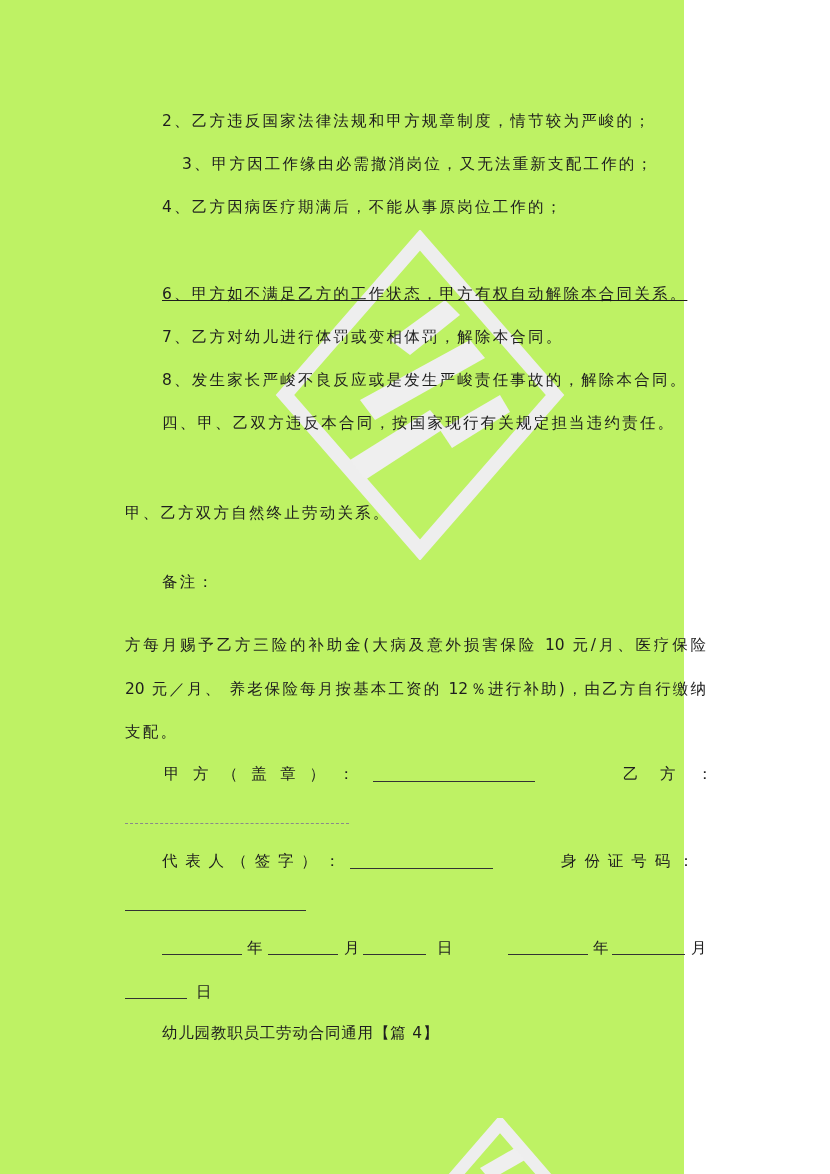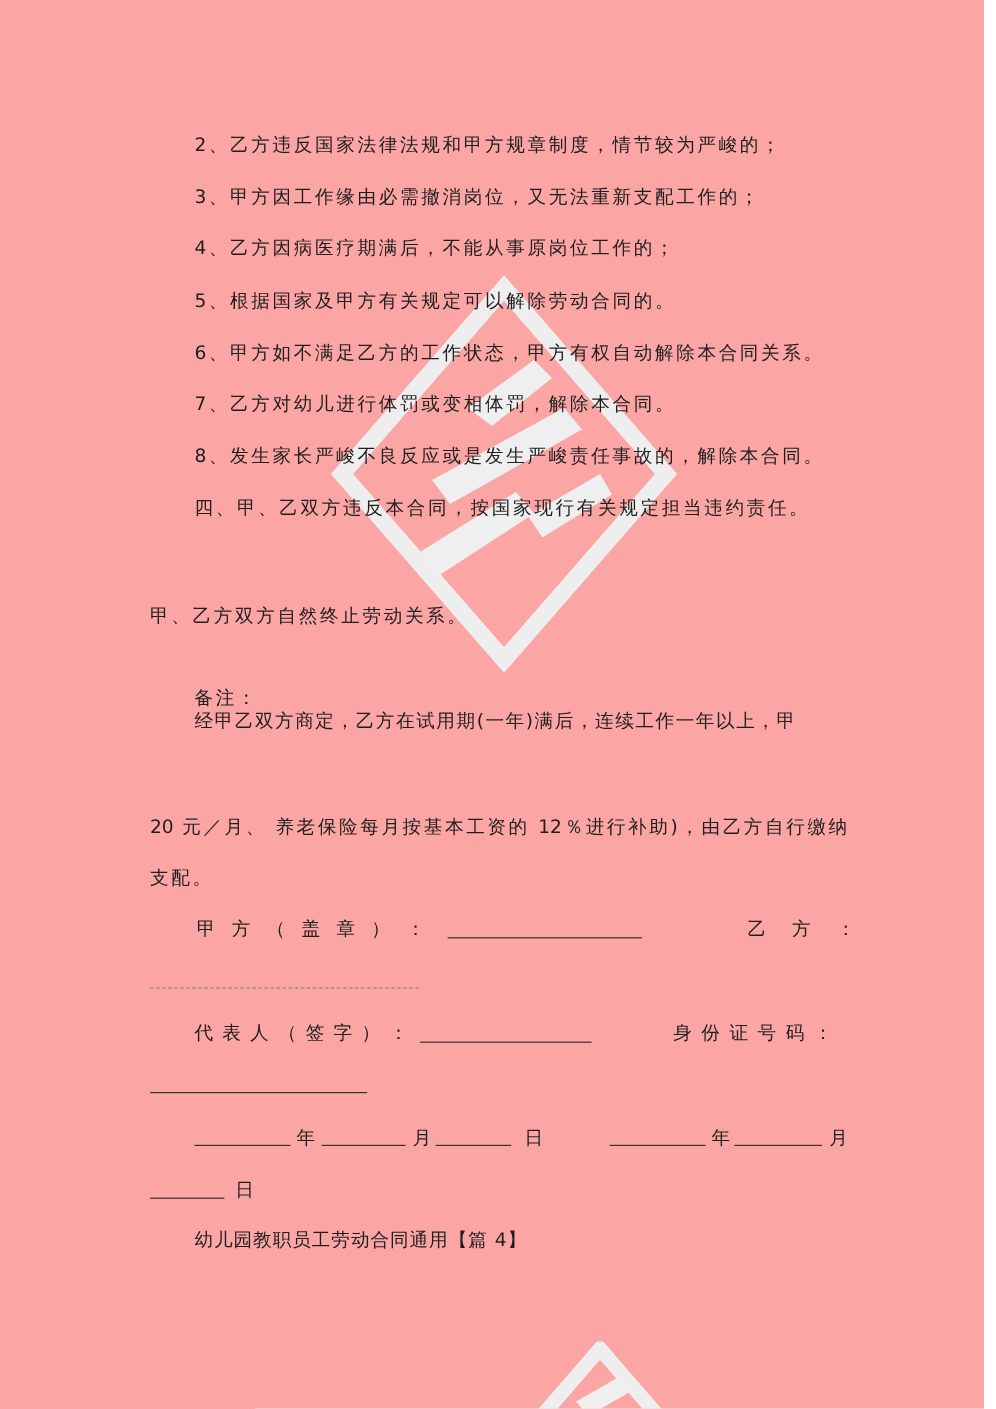--- a/index.html
+++ b/index.html
@@ -11,23 +11,23 @@
     width: 830px;
     height: 1174px;
     position: relative;
     overflow: hidden;
     font-family: "DejaVu Sans", "Liberation Sans", sans-serif;
     color: #1e1e1e;
   }
   .page {
     position: absolute;
     left: 0; top: 0;
-    width: 820px;
+    width: 684px;
     height: 1174px;
-    background: #fca5a5;
+    background: #bef264;
   }
   .line {
     position: absolute;
     font-size: 15.5px;
     line-height: 20px;
     white-space: nowrap;
     letter-spacing: 2.2px;
   }
   .indent { left: 162px; }
   .flush { left: 125px; }
@@ -78,33 +78,32 @@
   <svg class="watermark" style="left:400px; top:1118px;" width="200" height="80" viewBox="0 0 200 80">
     <g fill="none" stroke="#eeeeee" stroke-width="12">
       <path d="M100 6 L190 110 L10 110 Z"></path>
     </g>
     <g fill="#efefef">
       <path d="M80 50 L115 30 L125 42 L90 62 Z"></path>
     </g>
   </svg>
 
   <div class="line indent" style="top:111px;">2、乙方违反国家法律法规和甲方规章制度，情节较为严峻的；</div>
-  <div class="line indent" style="top:154px;">3、甲方因工作缘由必需撤消岗位，又无法重新支配工作的；</div>
+  <div class="line indent" style="top:154px;margin-left:20px;">3、甲方因工作缘由必需撤消岗位，又无法重新支配工作的；</div>
   <div class="line indent" style="top:197px;text-align:center;">4、乙方因病医疗期满后，不能从事原岗位工作的；</div>
-  <div class="line indent" style="top:241px;">5、根据国家及甲方有关规定可以解除劳动合同的。</div>
-  <div class="line indent" style="top:284px;">6、甲方如不满足乙方的工作状态，甲方有权自动解除本合同关系。</div>
+  <div class="line indent" style="top:284px;text-decoration:underline;">6、甲方如不满足乙方的工作状态，甲方有权自动解除本合同关系。</div>
   <div class="line indent" style="top:327px;">7、乙方对幼儿进行体罚或变相体罚，解除本合同。</div>
   <div class="line indent" style="top:370px;">8、发生家长严峻不良反应或是发生严峻责任事故的，解除本合同。</div>
 
   <div class="line indent" style="top:413px;">四、甲、乙双方违反本合同，按国家现行有关规定担当违约责任。</div>
 
   <div class="line flush" style="top:503px;">甲、乙方双方自然终止劳动关系。</div>
 
   <div class="line indent" style="top:572px;">备注：</div>
-  <div class="line indent" style="top:591px; letter-spacing:1.3px;">经甲乙双方商定，乙方在试用期(一年)满后，连续工作一年以上，甲</div>
+  <div class="line justify-line" style="top:635px;">方每月赐予乙方三险的补助金(大病及意外损害保险 10 元/月、医疗保险</div>
   <div class="line justify-line" style="top:679px;">20 元／月、 养老保险每月按基本工资的 12％进行补助)，由乙方自行缴纳</div>
   <div class="line flush" style="top:722px;">支配。</div>
 
   <div class="line spaced" style="left:164px; top:764px; width:190px;">
     <span>甲</span>
     <span>方</span>
     <span>（</span>
     <span>盖</span>
     <span>章</span>
     <span>）</span>

